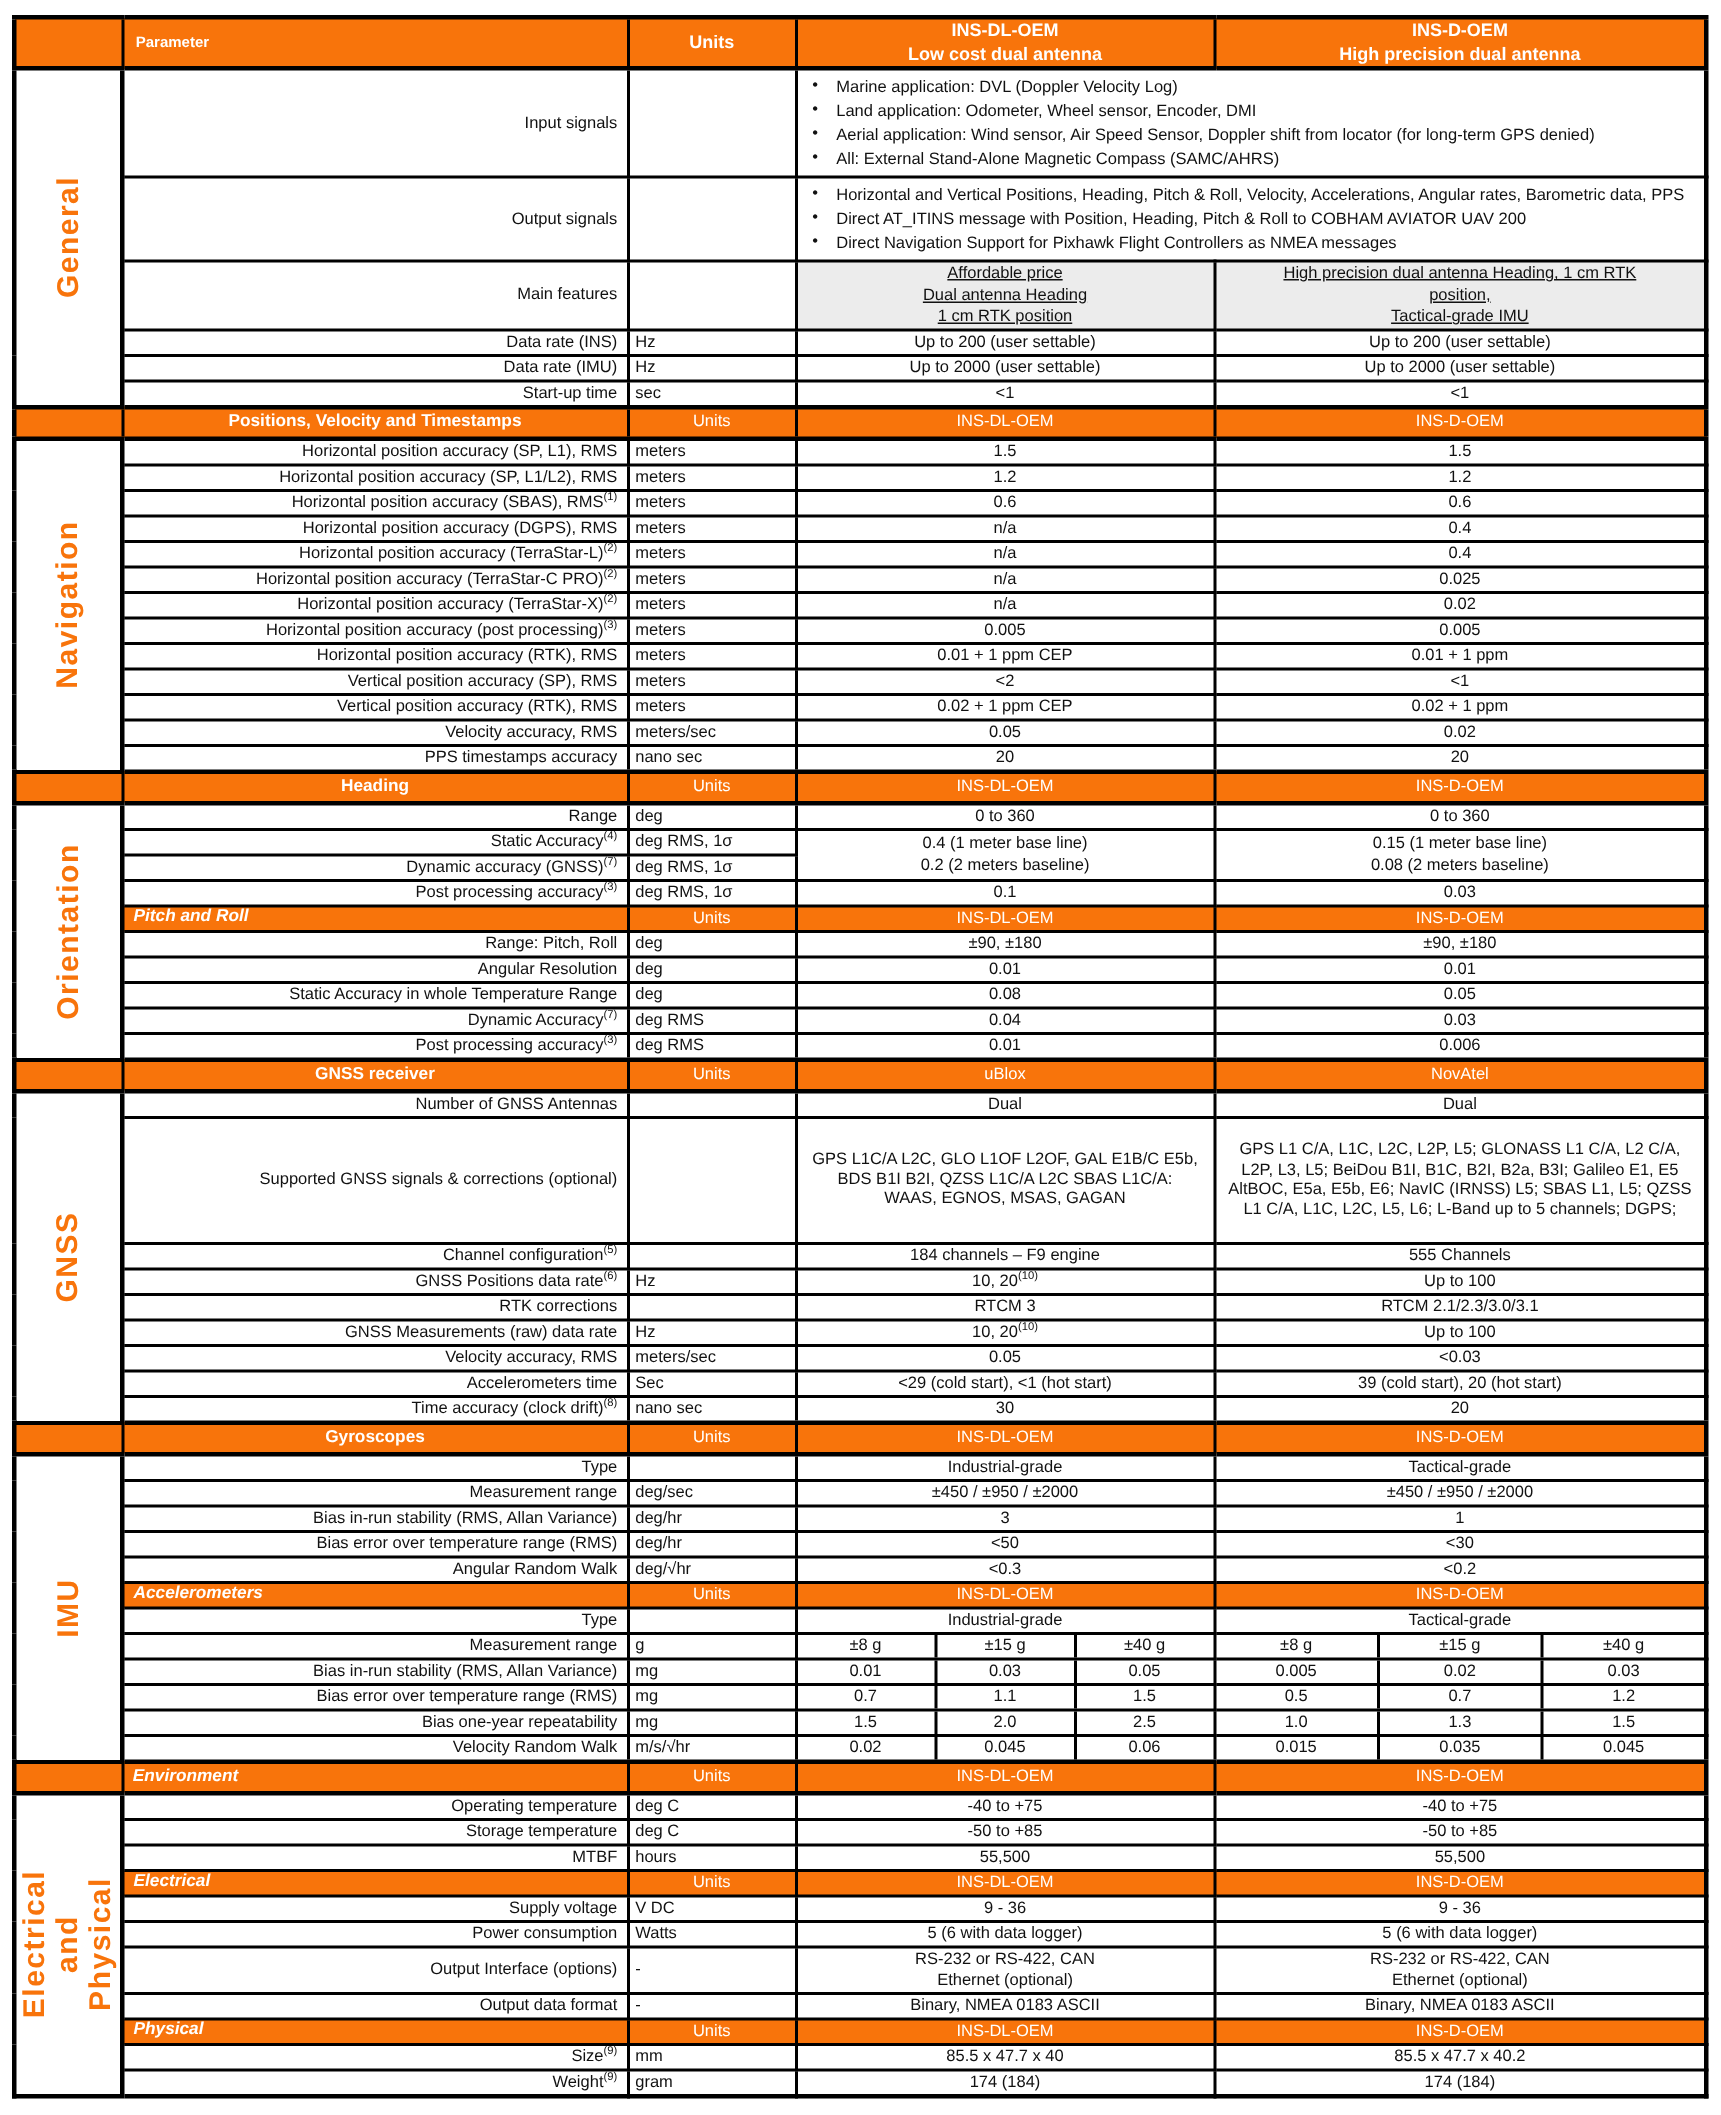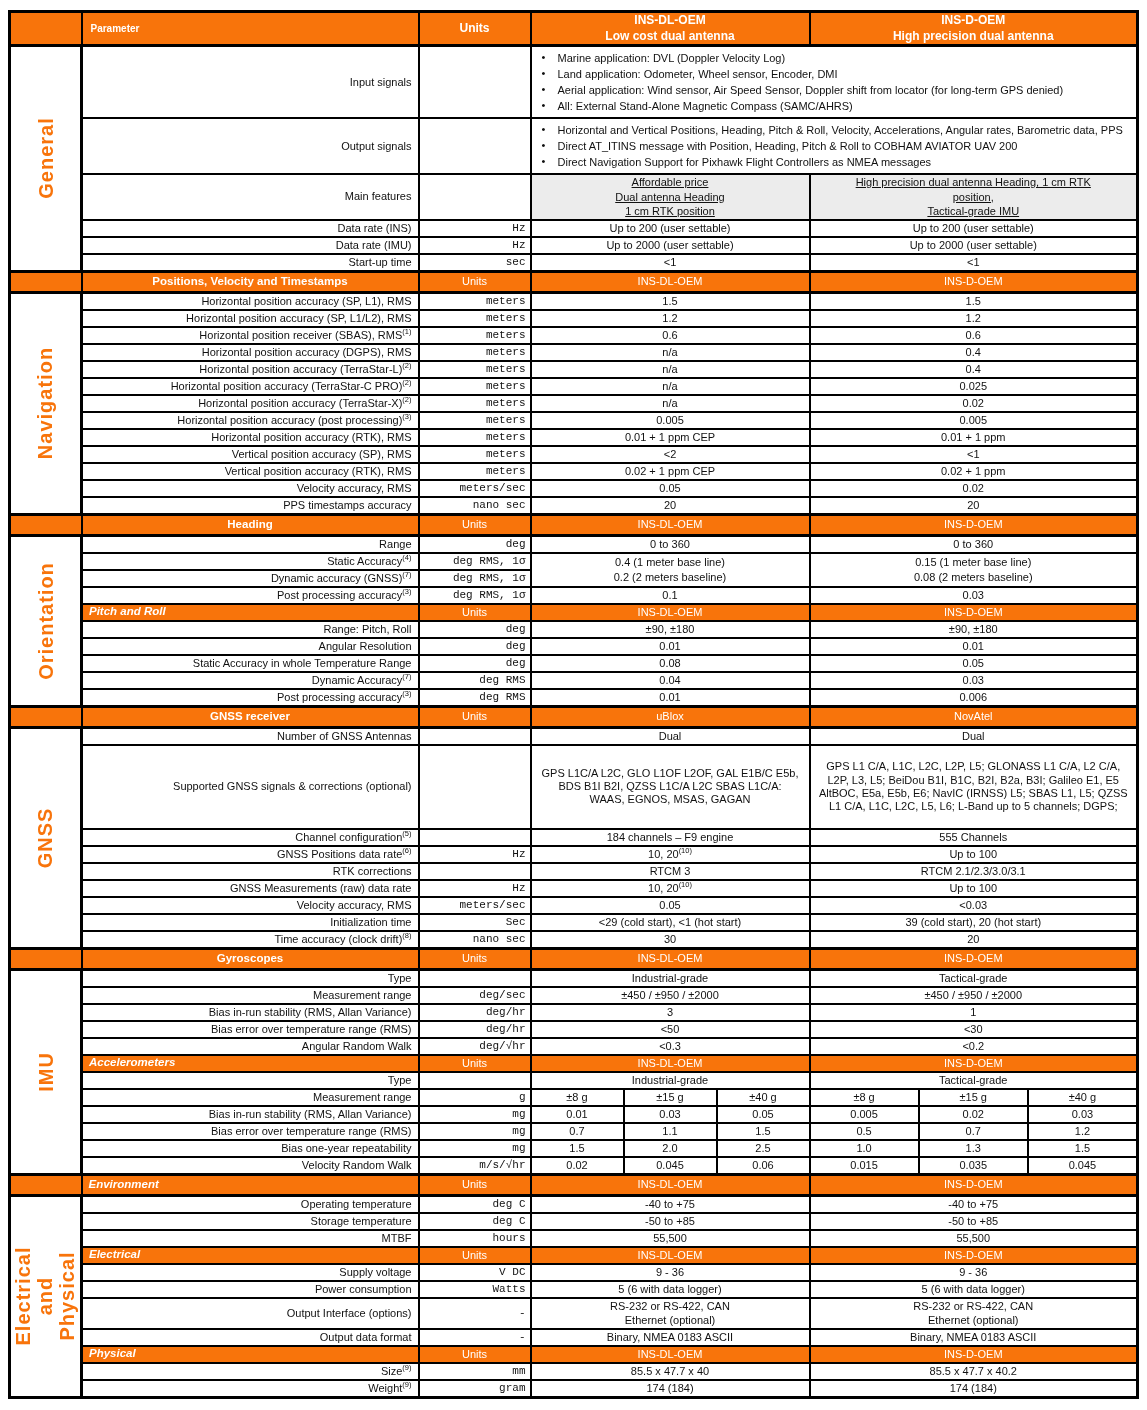--- a/index.html
+++ b/index.html
@@ -20,21 +20,21 @@
   .sh-label{font-weight:bold;text-align:center;font-size:11.5px;}
   .sh-label.left{text-align:left;padding-left:6px;font-style:italic;}
   .sh-meta{text-align:center;font-size:11px;color:rgba(255,255,255,0.95);}
   
   .side{background:#fff;border-right:3px solid #000;position:relative;padding:0;}
   .rot{position:absolute;inset:0;display:flex;align-items:center;justify-content:center;}
   .rotlbl{transform:rotate(-90deg);white-space:pre-line;text-align:center;font-weight:bold;
           color:var(--orange,#F8740B);font-size:20px;letter-spacing:1px;line-height:1.1;}
   
   .param{text-align:right;padding-right:6px;}
-  .units{text-align:right;font-family:Liberation Mono, monospace;}
+  .units{text-align:left;}
   .val{text-align:center;}
   .gray{background:var(--gray,#ececec);text-decoration:underline;}
   .tall{height:76px;padding:3px 8px;}
   .ln{line-height:14.5px;}
   sup.fn{font-size:7.5px;line-height:0;}
   
   .bullets-cell{text-align:left;padding:3px 10px 3px 4px;}
   .b-item{display:flex;padding:1px 0;}
   .dot{width:12px;flex:none;text-align:center;padding-left:2px;}
   .btxt{flex:1;padding-left:8px;line-height:14px;}
@@ -165,21 +165,21 @@
           <td class="val"><span>1.5</span></td>
           <td class="val"><span>1.5</span></td>
         </tr>
         <tr class="content">
           <td class="param"><span>Horizontal position accuracy (SP, L1/L2), RMS</span></td>
           <td class="units">meters</td>
           <td class="val"><span>1.2</span></td>
           <td class="val"><span>1.2</span></td>
         </tr>
         <tr class="content">
-          <td class="param"><span>Horizontal position receiver (SBAS), RMS</span><sup class="fn">(1)</sup></td>
+          <td class="param"><span>Horizontal position accuracy (SBAS), RMS</span><sup class="fn">(1)</sup></td>
           <td class="units">meters</td>
           <td class="val"><span>0.6</span></td>
           <td class="val"><span>0.6</span></td>
         </tr>
         <tr class="content">
           <td class="param"><span>Horizontal position accuracy (DGPS), RMS</span></td>
           <td class="units">meters</td>
           <td class="val"><span>n/a</span></td>
           <td class="val"><span>0.4</span></td>
         </tr>
@@ -361,21 +361,21 @@
           <td class="val"><span>10, 20</span><sup class="fn">(10)</sup></td>
           <td class="val"><span>Up to 100</span></td>
         </tr>
         <tr class="content">
           <td class="param"><span>Velocity accuracy, RMS</span></td>
           <td class="units">meters/sec</td>
           <td class="val"><span>0.05</span></td>
           <td class="val"><span>&lt;0.03</span></td>
         </tr>
         <tr class="content">
-          <td class="param"><span>Initialization time</span></td>
+          <td class="param"><span>Accelerometers time</span></td>
           <td class="units">Sec</td>
           <td class="val"><span>&lt;29 (cold start), &lt;1 (hot start)</span></td>
           <td class="val"><span>39 (cold start), 20 (hot start)</span></td>
         </tr>
         <tr class="content">
           <td class="param"><span>Time accuracy (clock drift)</span><sup class="fn">(8)</sup></td>
           <td class="units">nano sec</td>
           <td class="val"><span>30</span></td>
           <td class="val"><span>20</span></td>
         </tr>

